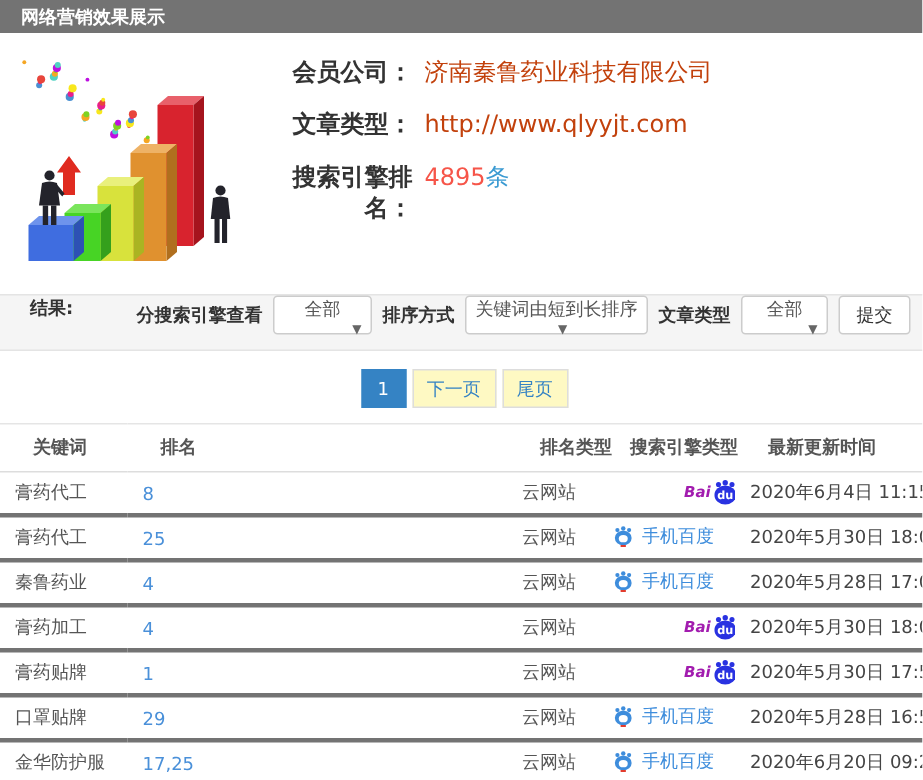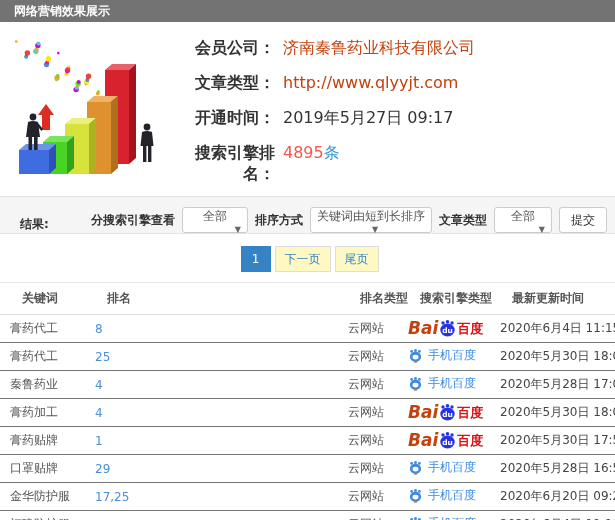--- a/index.html
+++ b/index.html
@@ -15,21 +15,21 @@
   .p-row { display:flex; margin-bottom:14px; font-size:16px; }
   .p-label { width:98px; text-align:right; color:#333; font-weight:bold; flex:0 0 auto; }
   .p-val { margin-left:8px; }
   a.p-link { color:#c2410c; text-decoration:none; }
   .p-text { color:#333; }
   .p-red { color:#f65549; }
   .p-blue { color:#3a9ad2; }
   
   .filterbar { margin-top:14px; height:38px; background:#f5f5f5;
     border-top:1px solid #e4e4e4; border-bottom:1px solid #e4e4e4;
-    display:flex; align-items:flex-end; padding:0 8px 0 20px; }
+    display:flex; align-items:flex-start; padding:0 8px 0 20px; }
   .result-label { font-size:12px; font-weight:bold; color:#333; }
   .controls { margin-left:auto; display:flex; align-items:center; gap:7px; }
   .f-label { font-size:12px; font-weight:bold; color:#333; white-space:nowrap; }
   .select { background:#fff; border:1px solid #ccc; border-radius:3px; height:26px;
     display:flex; align-items:center; padding:0 6px; font-size:12px; color:#555;
     cursor:pointer; white-space:nowrap;flex-direction:column; }
   .select .caret { font-size:8px; color:#666; margin-left:8px; }
   .sel-engine { width:66px; } .sel-engine .caret { margin-left:auto; }
   .sel-article { width:58px; } .sel-article .caret { margin-left:auto; }
   .submit { background:#fff; border:1px solid #ccc; border-radius:3px; height:26px;
@@ -40,26 +40,26 @@
   .page { min-width:30px; height:26px; display:flex; align-items:center; justify-content:center;
     font-size:12px; border:1px solid #ddd; color:#3583c4; background:#fef9c3;
     text-decoration:none; padding:0 9px; margin-left:4px; cursor:pointer; }
   .page.active { background:#3583c4; border-color:#3583c4; color:#fff; }
   
   table { width:615px; border-collapse:collapse; margin-top:10px; table-layout:fixed; }
   th { font-size:12px; color:#555; text-align:left; font-weight:bold;
     border-top:1px solid #e5e5e5; border-bottom:1px solid #ddd; padding:7px 4px 7px 22px;
     white-space:nowrap; }
   td { font-size:12px; color:#555; padding:4px 4px 4px 10px; height:27px;
-    border-bottom:1px solid #737373; white-space:nowrap; overflow:hidden; }
+    border-bottom:3px solid #737373; white-space:nowrap; overflow:hidden; }
   td.rank a { color:#4a90d9; text-decoration:none; cursor:pointer; }
   td.time { color:#444; }
   
   .baidu-logo { display:inline-flex; align-items:center; line-height:1; }
-  .baidu-logo .bai { color:#c2410c; font-weight:bold; font-size:17px; font-style:italic; }
+  .baidu-logo .bai { color:#a21caf; font-weight:bold; font-size:10px; font-style:italic;margin-left:48px; }
   .baidu-logo .cn { color:#dd1112; font-weight:bold; font-size:13px; }
   
   .mbaidu { display:inline-flex; align-items:center; gap:5px; }
   .mbaidu .mtxt { color:#3e8ddc; font-size:12px; }
 </style>
 </head>
 <body>
 
 <div class="titlebar">
   <span>网络营销效果展示</span>
@@ -158,24 +158,20 @@
   <div class="profile">
     <div class="p-row">
       <span class="p-label">会员公司：</span>
       <span class="p-val"><a class="p-link">济南秦鲁药业科技有限公司</a></span>
     </div>
     <div class="p-row">
       <span class="p-label">文章类型：</span>
       <span class="p-val"><a class="p-link">http://www.qlyyjt.com</a></span>
     </div>
     <div class="p-row">
-      <span class="p-label">开通时间：</span>
-      <span class="p-val p-text">2019年5月27日 09:17</span>
-    </div>
-    <div class="p-row">
       <span class="p-label">搜索引擎排名：</span>
       <span class="p-val">
         <span class="p-red">4895</span><span class="p-blue">条</span>
       </span>
     </div>
   </div>
 </div>
 
 <div class="filterbar">
   <span class="result-label">结果:</span>

